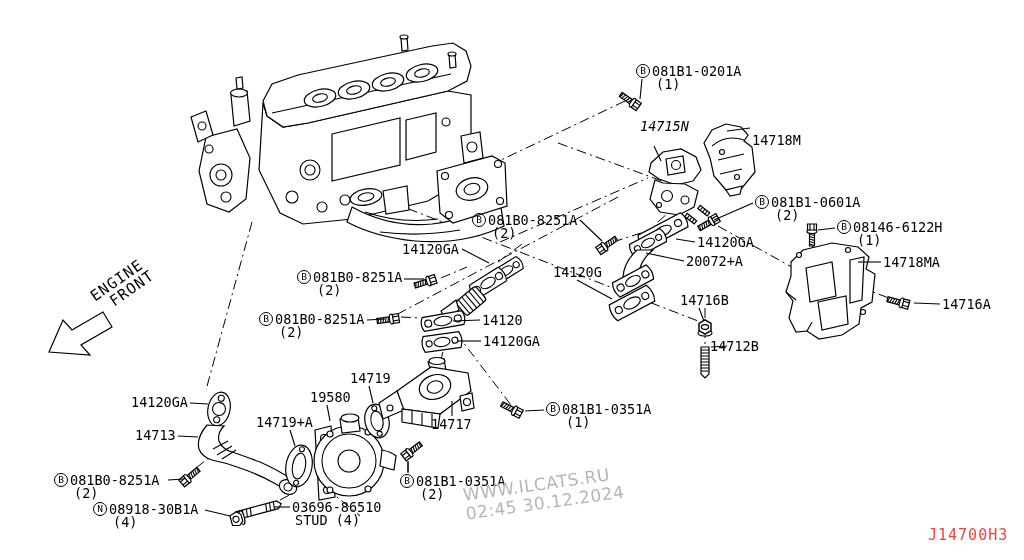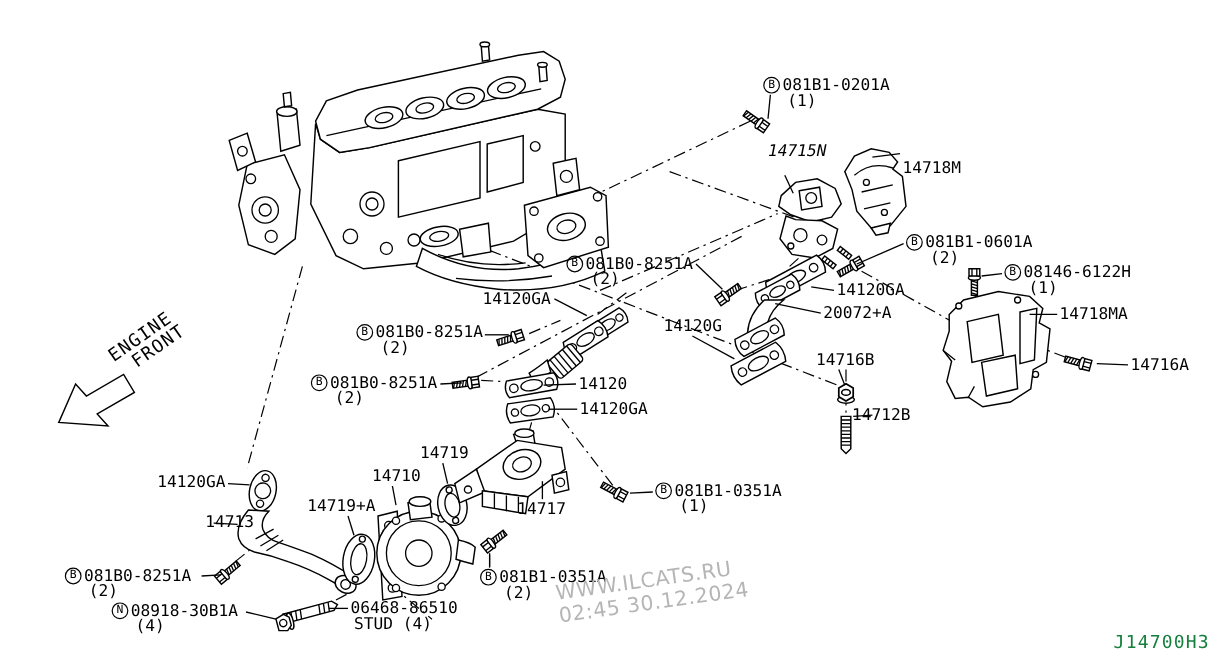--- a/index.html
+++ b/index.html
@@ -12,21 +12,21 @@
   .cl{display:inline-flex;width:12px;height:12px;border:1.4px solid #000;border-radius:50%;
       font-size:9.5px;line-height:12px;align-items:center;justify-content:center;
       margin-right:2px;flex:0 0 auto;}
   .sub{font-size:13.5px;line-height:13px;margin-top:0px;}
   #engine-front{position:absolute;left:88px;top:292px;transform:rotate(-35deg);
       transform-origin:0 0;font-size:15px;line-height:15px;letter-spacing:1px;color:#000;}
   #engine-front .l2{margin-left:13px;}
   #watermark{position:absolute;left:462px;top:486px;transform:rotate(-8deg);transform-origin:0 0;
       font-family:"DejaVu Sans",sans-serif;font-size:17px;line-height:19px;color:#b5b5b5;
       letter-spacing:0.5px;}
-  #drawing-code{position:absolute;left:928px;top:526px;font-size:15px;letter-spacing:1px;color:#15803d;}
+  #drawing-code{position:absolute;left:928px;top:526px;font-size:15px;letter-spacing:1px;color:#ef4444;}
   .leader{fill:none;stroke:#000;stroke-width:1.1;}
   .dash{fill:none;stroke:#000;stroke-width:1;stroke-dasharray:10 4 2 4;}
   .ln{fill:#fff;stroke:#000;stroke-width:1.2;}
   .lnf{fill:none;stroke:#000;stroke-width:1.1;}
   .hol{fill:#fff;stroke:#000;stroke-width:1.1;}
 </style>
 </head>
 <body>
 
 <div id="stage">
@@ -456,33 +456,33 @@
       <div class="part-label" style="left: 710px; top: 339px;">
         <span class="row">
           <span>14712B</span>
         </span>
       </div>
       <div class="part-label" style="left: 131px; top: 395px;">
         <span class="row">
           <span>14120GA</span>
         </span>
       </div>
-      <div class="part-label" style="left: 135px; top: 428px; margin-left: 36px;">
+      <div class="part-label" style="left: 135px; top: 428px;">
         <span class="row">
           <span>14713</span>
         </span>
       </div>
       <div class="part-label" style="left: 256px; top: 415px; text-align: right;">
         <span class="row">
           <span>14719+A</span>
         </span>
       </div>
       <div class="part-label" style="left: 310px; top: 390px;">
         <span class="row">
-          <span>14710</span>
+          <span>19580</span>
         </span>
       </div>
       <div class="part-label" style="left: 350px; top: 371px;">
         <span class="row">
           <span>14719</span>
         </span>
       </div>
       <div class="part-label" style="left: 431px; top: 417px; text-align: right;">
         <span class="row">
           <span>14717</span>
@@ -511,21 +511,21 @@
       </div>
       <div class="part-label" style="left: 93px; top: 502px;">
         <span class="row">
           <span class="cl">N</span>
           <span>08918-30B1A</span>
         </span>
         <div class="sub" style="margin-left: 20px;">(4)</div>
       </div>
       <div class="part-label" style="left: 292px; top: 500px;">
         <span class="row">
-          <span>06468-86510</span>
+          <span>03696-86510</span>
         </span>
         <div class="sub" style="margin-left: 3px;">STUD (4)</div>
       </div>
     </div>
 
 <div id="engine-front">
   <div class="l1">ENGINE</div>
   <div class="l2">FRONT</div>
 </div>
 

